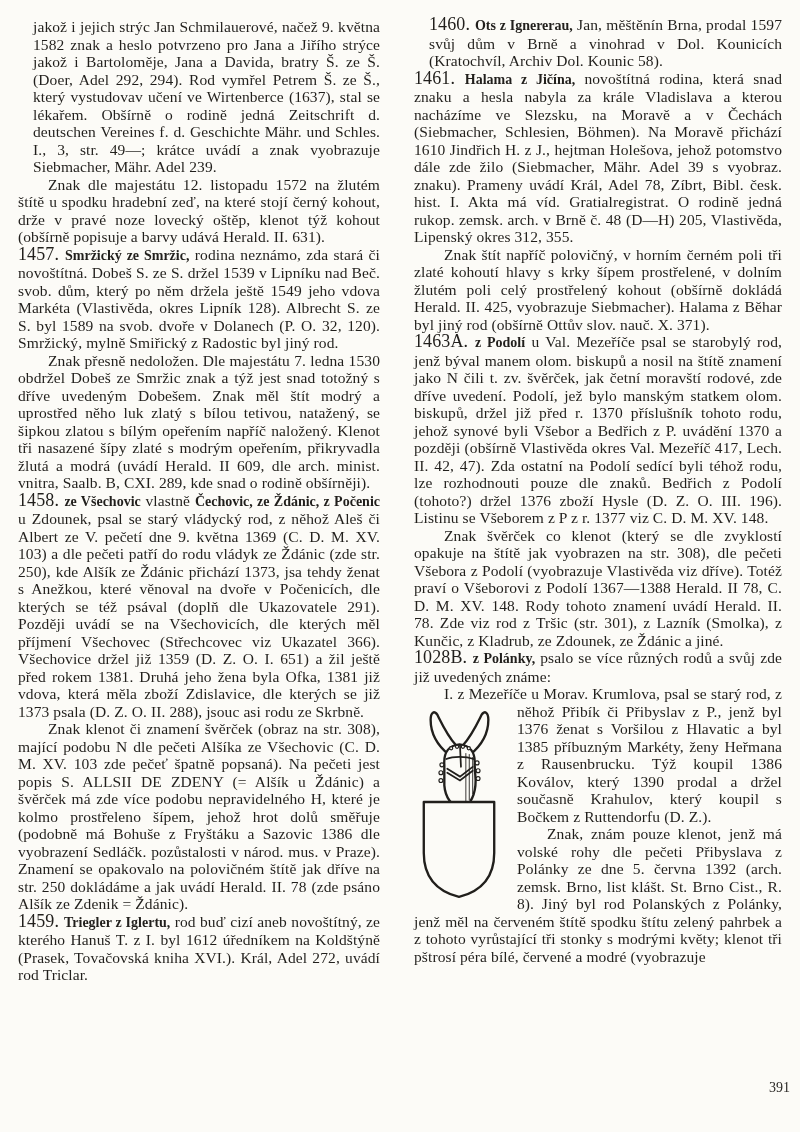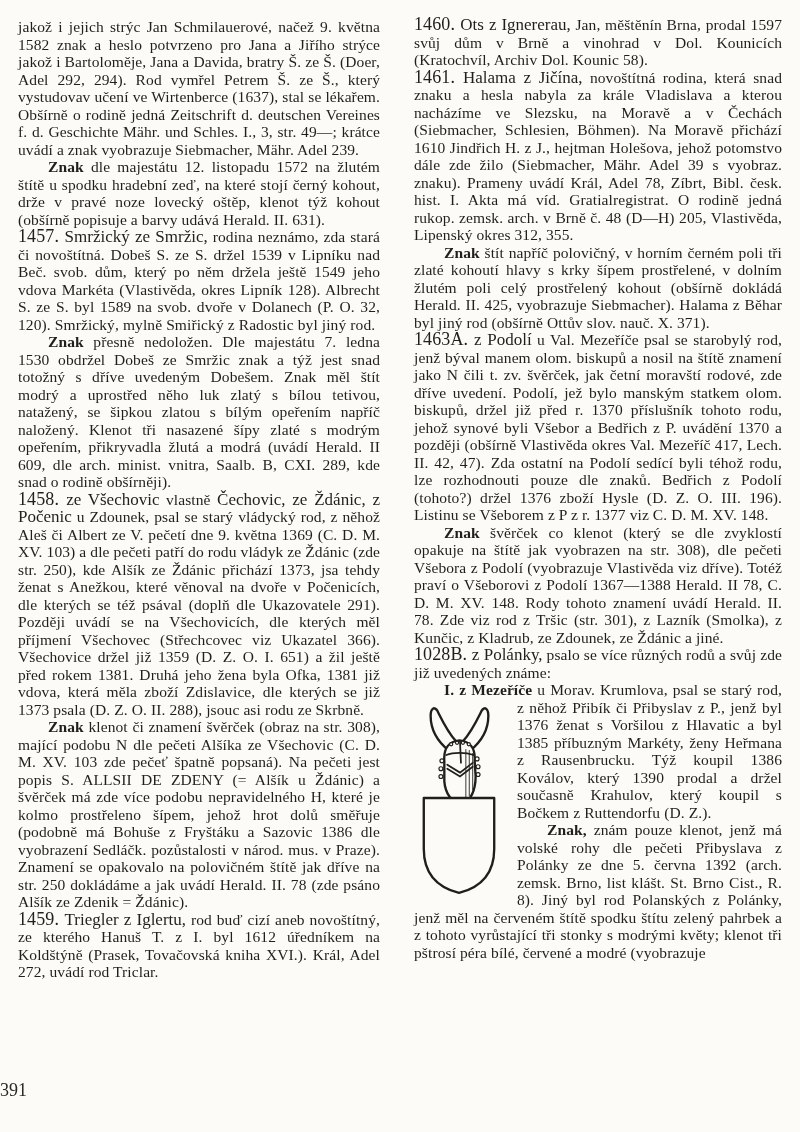--- a/index.html
+++ b/index.html
@@ -18,34 +18,34 @@
     line-height:17.5px;
     letter-spacing:0.1px;
   }
   .col-left{left:18px;top:18px;width:362px;}
   .col-right{left:414px;top:16px;width:368px;}
   p.blk{margin:0;padding:0;}
   .b-cont{text-indent:0;}
   .b-znak{margin-top:8px;text-indent:30px;}
   .b-entry{margin-top:16px;text-indent:0;}
   .b-sub{margin-top:3px;text-indent:30px;}
-  .col .blk:first-child{margin-top:0;}
-  .r-b{font-weight:bold;}
+  .col .blk:first-child{margin-top:0;margin-left:15px;}
+  .r-b{font-weight:normal;}
   .r-num{font-size:18px;line-height:17.5px;}
-  .r-head{font-size:17px;line-height:17.5px;font-weight:normal;letter-spacing:0;}
+  .r-head{font-size:14px;line-height:17.5px;font-weight:bold;letter-spacing:0;}
   .fig{
     float:left;
     width:90px;
     margin:3px 13px 2px 0;
   }
   .fig svg{display:block;width:90px;height:196px;}
   .footer{
     position:absolute;left:0;top:1080px;width:790px;
-    text-align:left;
-    font-size:18px;color:#2a2825;
+    text-align:right;
+    font-size:14px;color:#2a2825;
   }
 </style>
 </head>
 <body>
 
 <div class="page">
   <div class="col col-left">
       <p class="blk b-cont"><span>jakož i jejich strýc Jan Schmilauerové, načež 9. května 1582 znak a heslo potvrzeno pro Jana a Jiřího strýce jakož i Bartoloměje, Jana a Davida, bratry Š. ze Š. (Doer, Adel 292, 294). Rod vymřel Petrem Š. ze Š., který vystudovav učení ve Wirtenberce (1637), stal se lékařem. Obšírně o rodině jedná Zeitschrift d. deutschen Vereines f. d. Geschichte Mähr. und Schles. I., 3, str. 49—; krátce uvádí a znak vyobrazuje Siebmacher, Mähr. Adel 239.</span></p>
       <p class="blk b-znak"><span class="r-b">Znak</span><span> dle majestátu 12. listopadu 1572 na žlutém štítě u spodku hradební zeď, na které stojí černý kohout, drže v pravé noze lovecký oštěp, klenot týž kohout (obšírně popisuje a barvy udává Herald. II. 631).</span></p>
       <p class="blk b-entry"><span class="r-num">1457. </span><span class="r-head">Smržický ze Smržic,</span><span> rodina neznámo, zda stará či novoštítná. Dobeš S. ze S. držel 1539 v Lipníku nad Beč. svob. dům, který po něm držela ještě 1549 jeho vdova Markéta (Vlastivěda, okres Lipník 128). Albrecht S. ze S. byl 1589 na svob. dvoře v Dolanech (P. O. 32, 120). Smržický, mylně Smiřický z Radostic byl jiný rod.</span></p>

